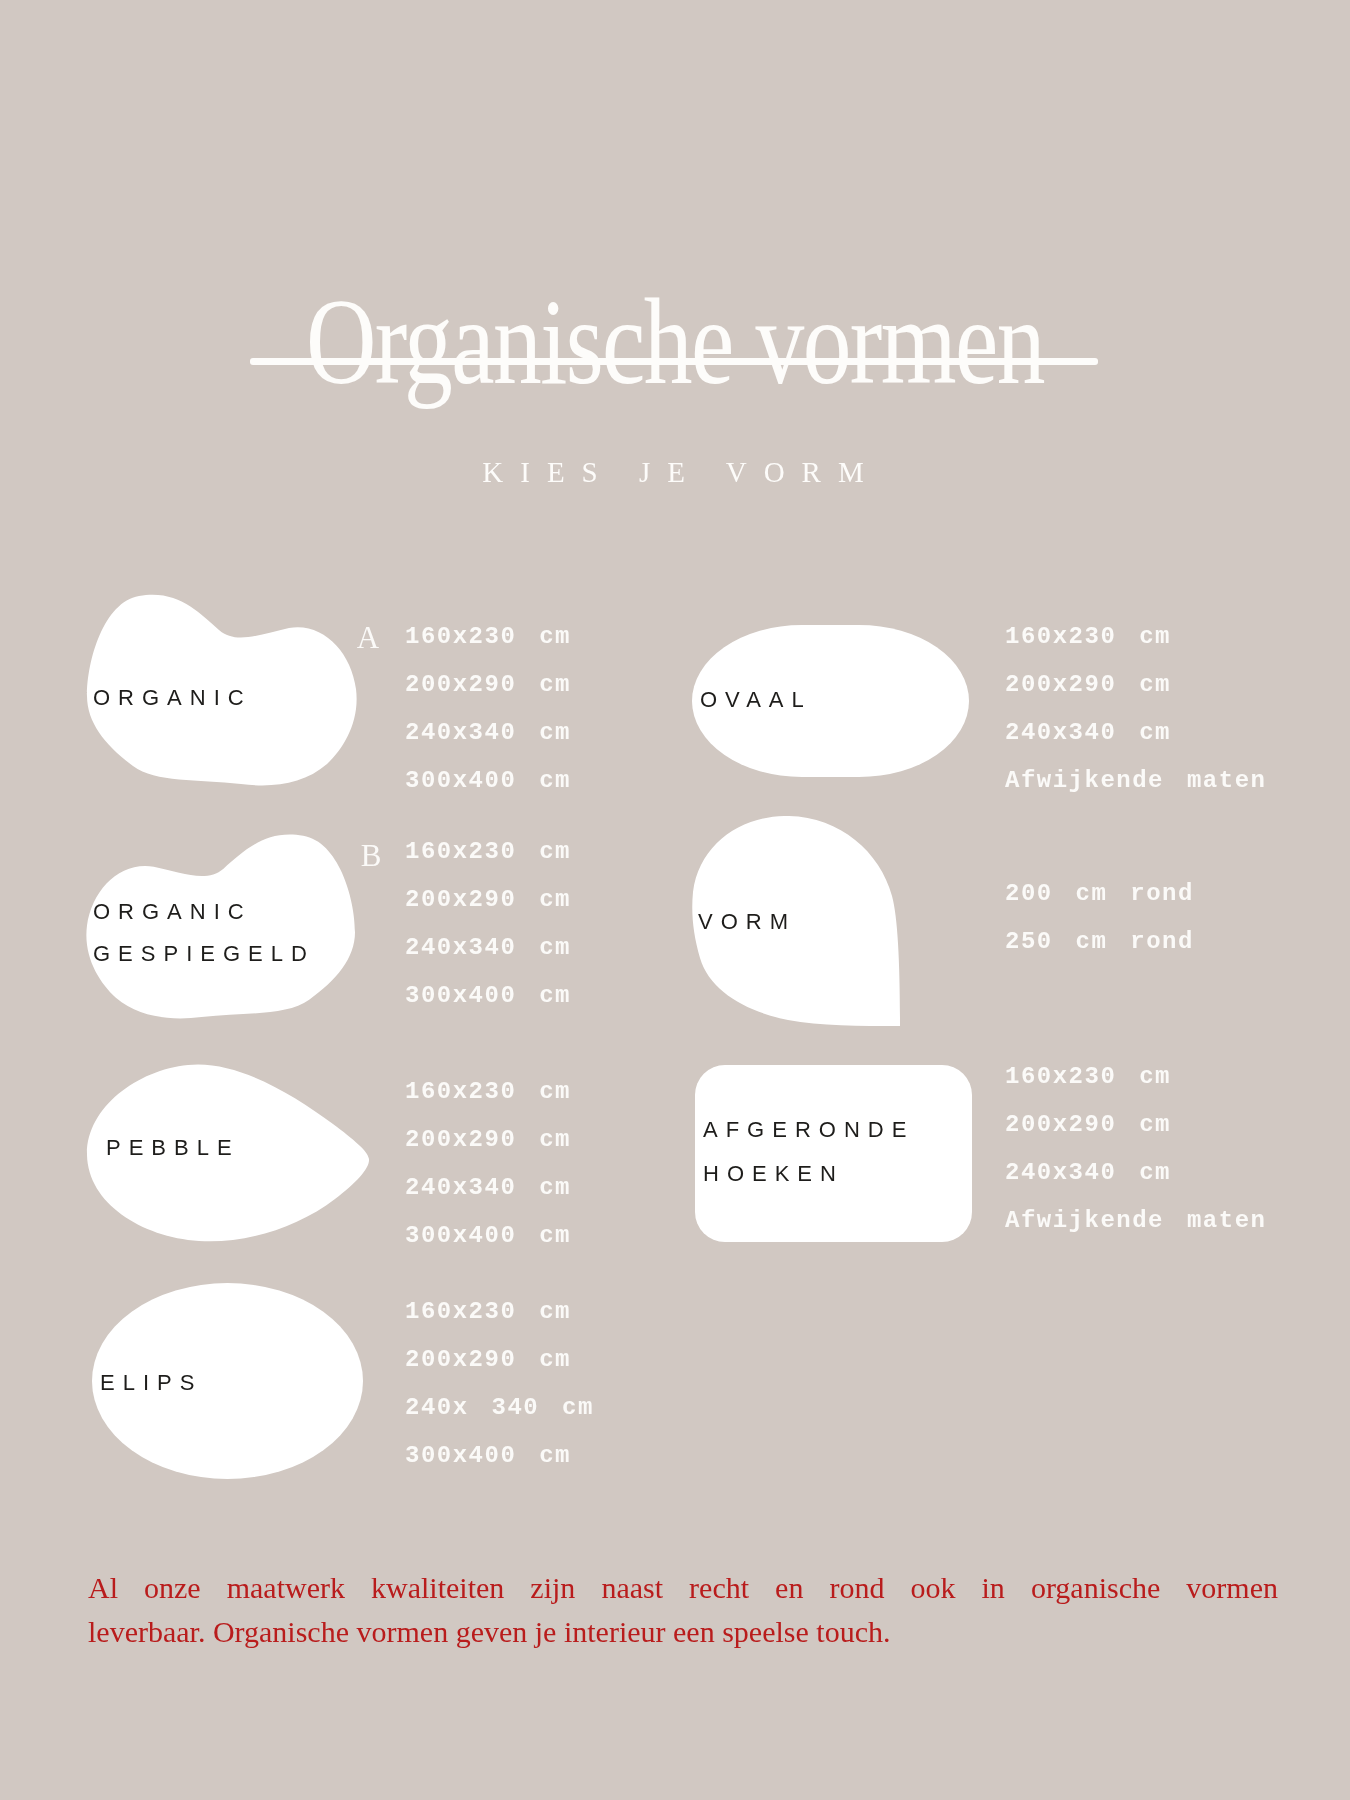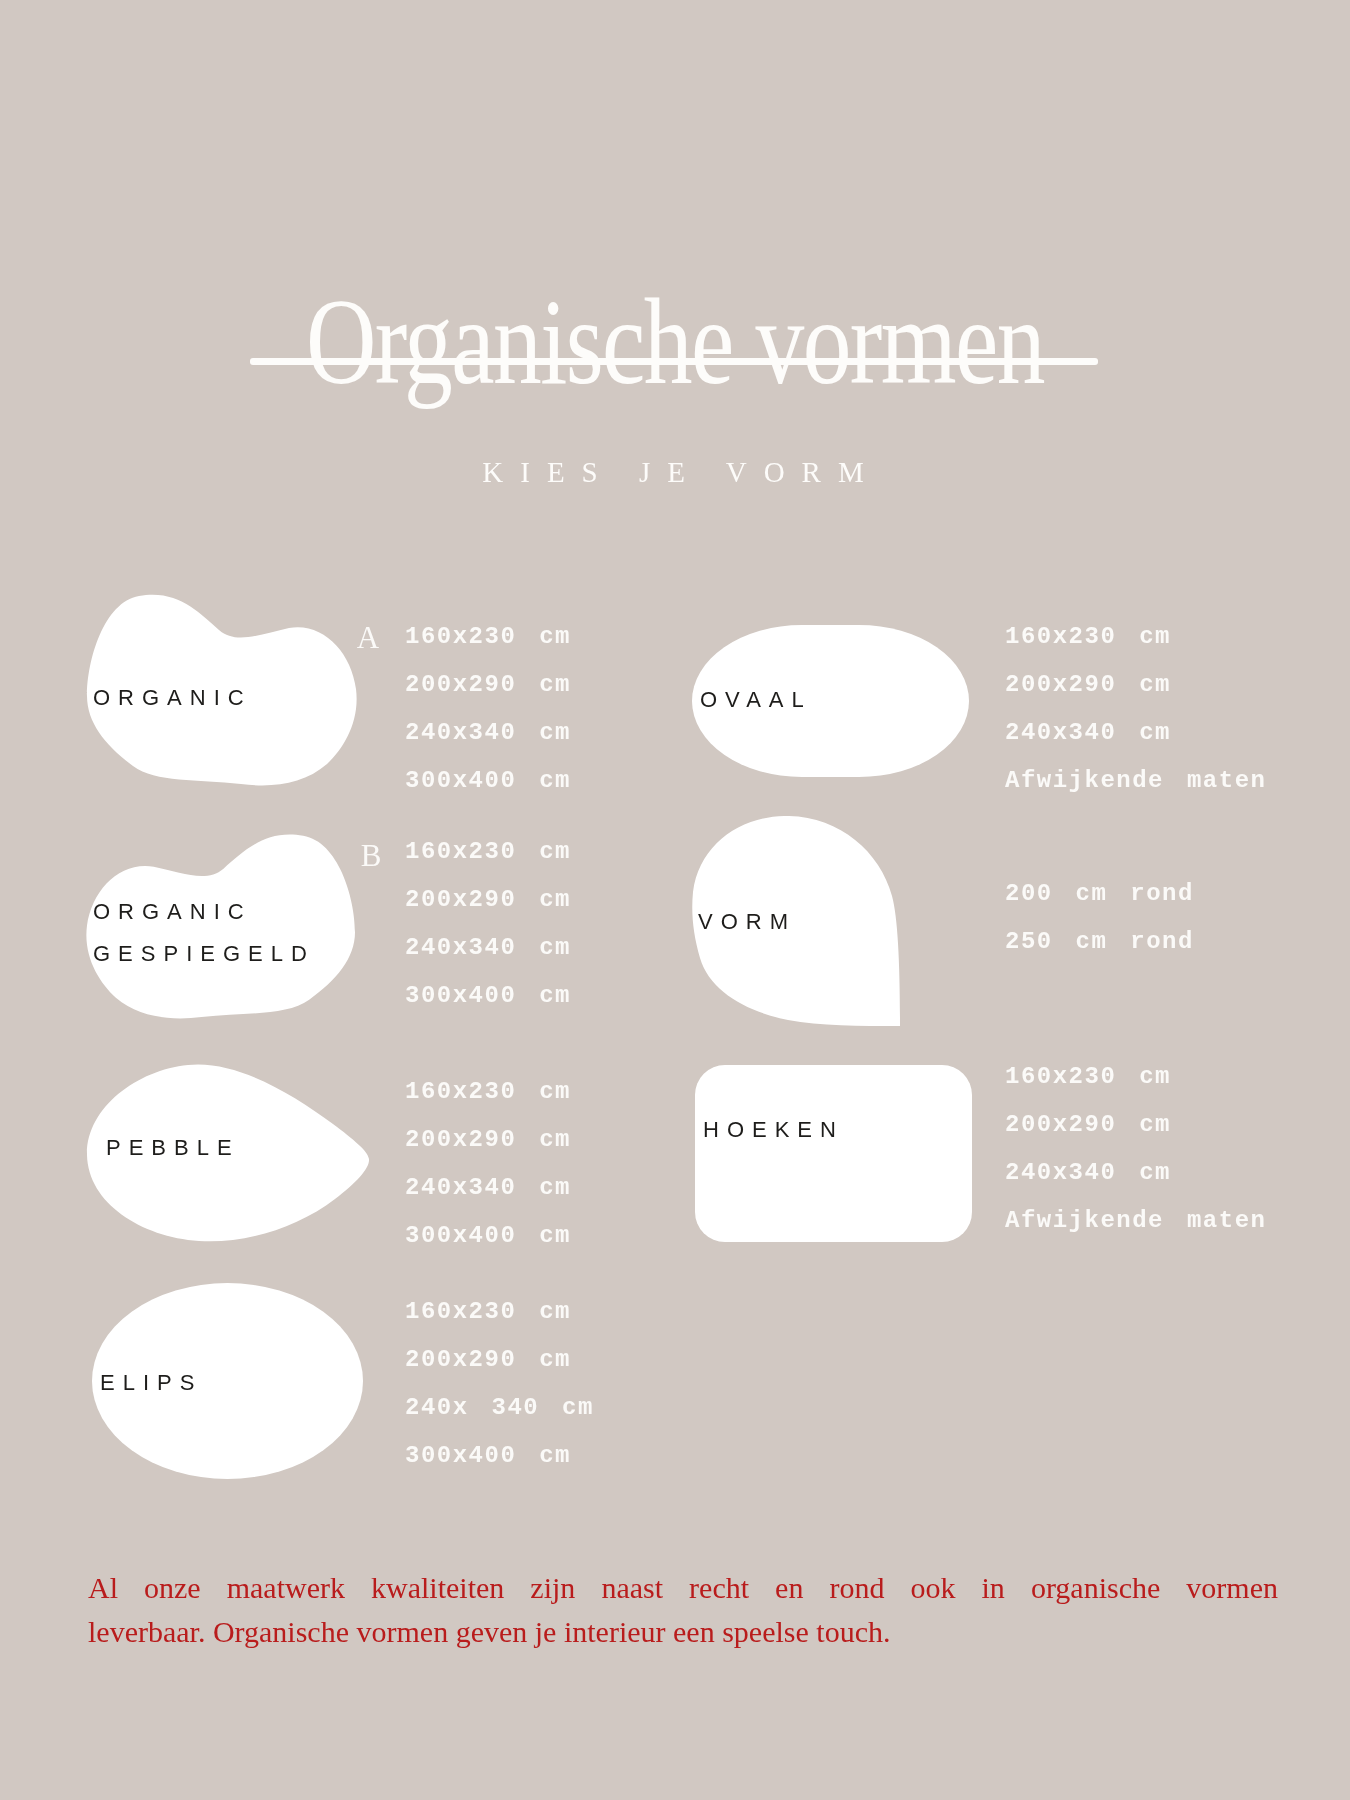--- a/index.html
+++ b/index.html
@@ -145,20 +145,21 @@
   <div class="shape-label" style="left:690px;top:910px;width:211px">VORM</div>
   <div class="sizes" style="left:1005px;top:870px">
     <div class="size">200 cm rond</div>
     <div class="size">250 cm rond</div>
   </div>
 </section>
 
 <section>
   <div class="cssshape" style="left:695px;top:1065px;width:277px;height:177px;border-radius:30px"></div>
   <div class="shape-label two-line" style="left:695px;top:1108px;width:277px;line-height:44px">
+    <div>AFGERONDE</div>
     <div>HOEKEN</div>
   </div>
   <div class="sizes" style="left:1005px;top:1053px">
     <div class="size">160x230 cm</div>
     <div class="size">200x290 cm</div>
     <div class="size">240x340 cm</div>
     <div class="size">Afwijkende maten</div>
   </div>
 </section>
 

